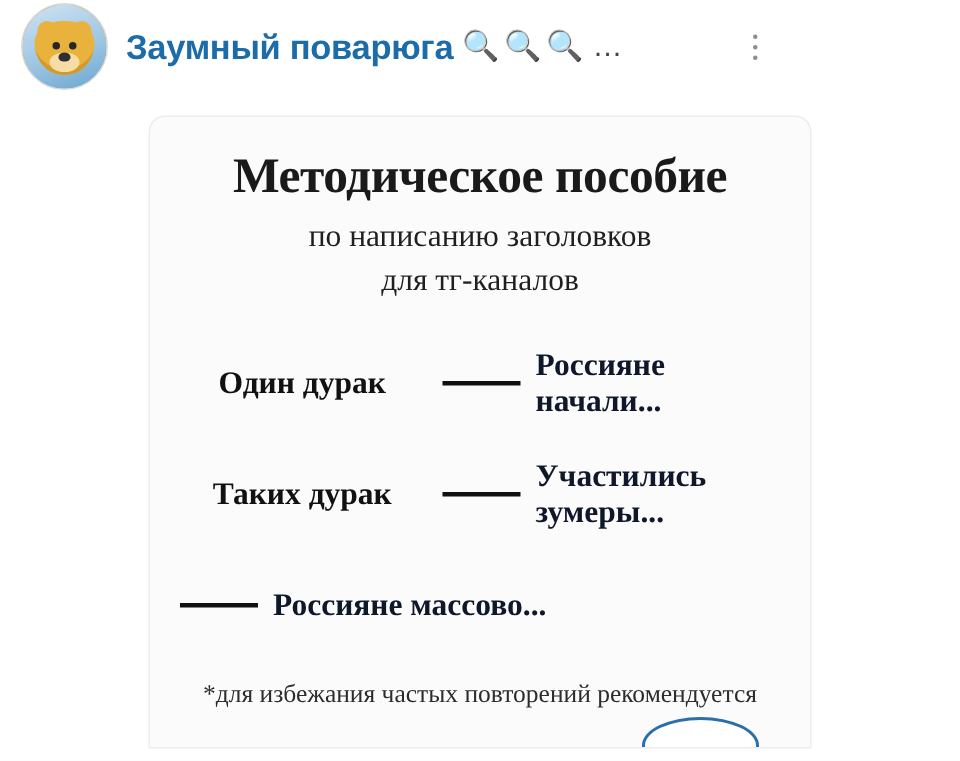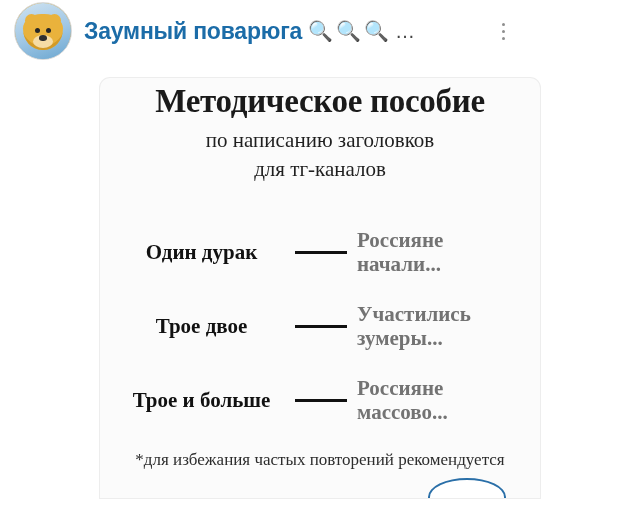--- a/index.html
+++ b/index.html
@@ -147,39 +147,39 @@
     border-radius: 10px 10px 0 0;
     box-shadow: 0 0 0 1px #ededed;
     overflow: hidden;
   }
   .title {
     text-align: center;
     font-family: "Liberation Serif", serif;
     font-weight: bold;
     font-size: 33px;
     color: #1a1a1a;
-    margin-top: 5px;
+    margin-top: 22px;
     letter-spacing: -0.3px;
   }
   .subtitle1 {
     text-align: center;
     font-family: "Liberation Serif", serif;
     font-size: 21px;
     color: #1f1f1f;
     margin-top: 8px;
   }
   .subtitle2 {
     text-align: center;
     font-family: "Liberation Serif", serif;
     font-size: 21px;
     color: #1f1f1f;
     margin-top: 4px;
   }
   .rows {
-    margin-top: 44px;
+    margin-top: 30px;
     padding: 0 14px;
   }
   .row {
     display: flex;
     align-items: center;
     margin-bottom: 22px;
     height: 52px;
   }
   .left-cell {
     width: 175px;
@@ -195,21 +195,21 @@
     height: 3px;
     background: #111;
     flex: 0 0 auto;
     margin: 0 6px;
   }
   .right-cell {
     flex: 1;
     font-family: "Liberation Serif", serif;
     font-weight: bold;
     font-size: 21px;
-    color: #737373;
+    color: #0f172a;
     line-height: 1.15;
     padding-left: 4px;
   }
   .footnote {
     margin-top: 2px;
     padding: 0 18px;
     text-align: center;
     font-family: "Liberation Serif", serif;
     font-size: 17px;
     color: #2c2c2c;
@@ -271,30 +271,27 @@
       <div class="row">
         <div class="left-cell">
           <div>Один дурак</div>
         </div>
         <div class="dash"></div>
         <div class="right-cell">Россияне начали...</div>
       </div>
 
       <div class="row">
         <div class="left-cell">
-          <div>Трое двое</div>
+          <div>Таких дурак</div>
         </div>
         <div class="dash"></div>
         <div class="right-cell">Участились зумеры...</div>
       </div>
 
       <div class="row">
-        <div class="left-cell">
-          <div>Трое и больше</div>
-        </div>
         <div class="dash"></div>
         <div class="right-cell">Россияне массово...</div>
       </div>
 
     </div>
 
     <div class="footnote">
       <div>*для избежания частых повторений рекомендуется</div>
     </div>
 

